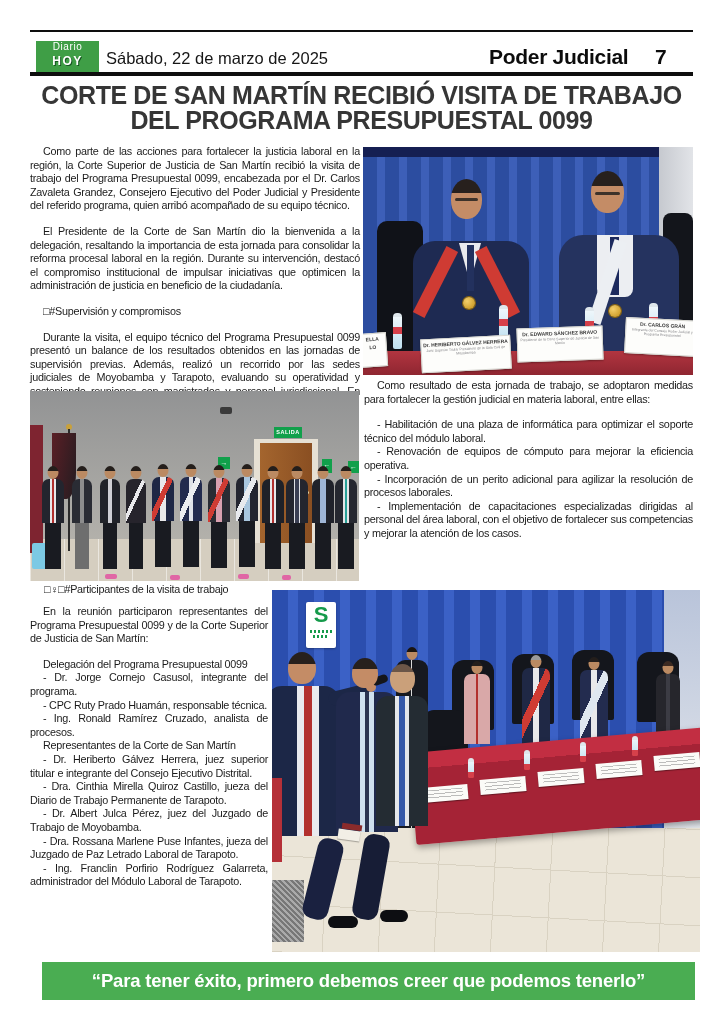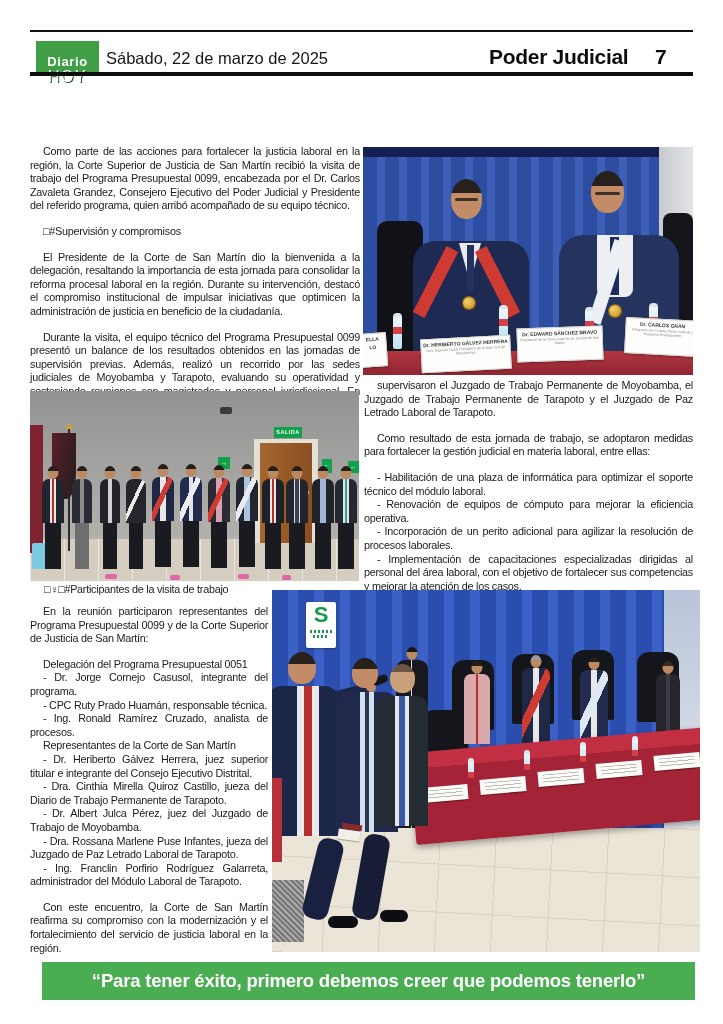--- a/index.html
+++ b/index.html
@@ -4,22 +4,22 @@
 <style>
   html,body{margin:0;padding:0;background:#e8e8e8;}
   .page{position:relative;width:723px;height:1024px;background:#ffffff;margin:0 auto;
         font-family:"Liberation Sans",sans-serif;overflow:hidden;color:#1c1c1c;}
   .abs{position:absolute;}
 
   
   .rule-thin{left:30px;top:30px;width:663px;height:2px;background:#0e0e0e;}
   .rule-thick{left:30px;top:72px;width:663px;height:4px;background:#0e0e0e;}
   .logo{left:36px;top:41px;width:63px;height:31px;background:#3f9e46;text-align:center;}
-  .logo-diario{font-size:13px;font-weight:bold;color:#fff;line-height:10px;letter-spacing:.6px;padding-top:16px;}
-  .logo-hoy{font-size:16px;font-weight:400;color:#fff;line-height:19px;letter-spacing:1.5px;text-shadow:1px 1px 0 #14541f;}
+  .logo-diario{font-size:10px;font-weight:normal;color:#fff;line-height:10px;letter-spacing:.6px;padding-top:1px;}
+  .logo-hoy{font-size:12px;font-weight:700;color:#fff;line-height:19px;letter-spacing:1.5px;text-shadow:1px 1px 0 #14541f;}
   .hdr-date{left:106px;top:49px;font-size:16.5px;color:#161616;}
   .hdr-section{left:489px;top:45px;font-size:21px;font-weight:bold;color:#0c0c0c;letter-spacing:-.3px;}
   .hdr-pagenum{left:655px;top:45px;font-size:21px;font-weight:bold;color:#0c0c0c;}
 
   
   .headline{left:30px;top:83px;width:663px;text-align:center;font-size:25px;font-weight:bold;
             color:#363636;line-height:24.5px;letter-spacing:-.4px;}
 
   
   .body-text{font-size:10.8px;line-height:13.6px;text-align:justify;letter-spacing:-.25px;color:#1b1b1b;}
@@ -104,52 +104,54 @@
   <div class="abs rule-thin"></div>
   <div class="abs logo">
     <div class="logo-diario">Diario</div>
     <div class="logo-hoy">HOY</div>
   </div>
   <div class="abs hdr-date">Sábado, 22 de marzo de 2025</div>
   <div class="abs hdr-section">Poder Judicial</div>
   <div class="abs hdr-pagenum">7</div>
   <div class="abs rule-thick"></div>
 
+  <div class="abs headline">
+    <div>CORTE DE SAN MARTÍN RECIBIÓ VISITA DE TRABAJO</div>
+    <div>DEL PROGRAMA PRESUPUESTAL 0099</div>
+  </div>
 
   <div class="abs body-text col1">
     <p class="gap">Como parte de las acciones para fortalecer la justicia laboral en la región, la Corte Superior de Justicia de San Martín recibió la visita de trabajo del Programa Presupuestal 0099, encabezada por el Dr. Carlos Zavaleta Grandez, Consejero Ejecutivo del Poder Judicial y Presidente del referido programa, quien arribó acompañado de su equipo técnico.</p>
+    <p class="gap">El Presidente de la Corte de San Martín dio la bienvenida a la delegación, resaltando la importancia de esta jornada para consolidar la reforma procesal laboral en la región. Durante su intervención, destacó el compromiso institucional de impulsar iniciativas que optimicen la administración de justicia en beneficio de la ciudadanía.</p>
     <p class="gap">□#Supervisión y compromisos</p>
-    <p class="gap">El Presidente de la Corte de San Martín dio la bienvenida a la delegación, resaltando la importancia de esta jornada para consolidar la reforma procesal laboral en la región. Durante su intervención, destacó el compromiso institucional de impulsar iniciativas que optimicen la administración de justicia en beneficio de la ciudadanía.</p>
     <p>Durante la visita, el equipo técnico del Programa Presupuestal 0099 presentó un balance de los resultados obtenidos en las jornadas de supervisión previas. Además, realizó un recorrido por las sedes judiciales de Moyobamba y Tarapoto, evaluando su operatividad y sosteniendo reuniones con magistrados y personal jurisdiccional. En este contexto, se</p>
   </div>
 
   <div class="abs body-text col2">
-    <p class="gap">supervisaron el Juzgado de Trabajo Permanente de Moyobamba, el Juzgado de Trabajo Permanente de Tarapoto y el Juzgado de Paz Letrado Laboral de Tarapoto.</p>
     <p class="gap">Como resultado de esta jornada de trabajo, se adoptaron medidas para fortalecer la gestión judicial en materia laboral, entre ellas:</p>
     <p>- Habilitación de una plaza de informática para optimizar el soporte técnico del módulo laboral.</p>
     <p>- Renovación de equipos de cómputo para mejorar la eficiencia operativa.</p>
     <p>- Incorporación de un perito adicional para agilizar la resolución de procesos laborales.</p>
     <p>- Implementación de capacitaciones especializadas dirigidas al personal del área laboral, con el objetivo de fortalecer sus competencias y mejorar la atención de los casos.</p>
   </div>
 
   <div class="abs caption">□♀□#Participantes de la visita de trabajo</div>
 
   <div class="abs body-text col-participants">
     <p class="gap">En la reunión participaron representantes del Programa Presupuestal 0099 y de la Corte Superior de Justicia de San Martín:</p>
-    <p>Delegación del Programa Presupuestal 0051</p>
+    <p>Delegación del Programa Presupuestal 0099</p>
     <p>- Dr. Jorge Cornejo Casusol, integrante del programa.</p>
     <p>- CPC Ruty Prado Huamán, responsable técnica.</p>
     <p>- Ing. Ronald Ramírez Cruzado, analista de procesos.</p>
     <p>Representantes de la Corte de San Martín</p>
     <p>- Dr. Heriberto Gálvez Herrera, juez superior titular e integrante del Consejo Ejecutivo Distrital.</p>
     <p>- Dra. Cinthia Mirella Quiroz Castillo, jueza del Diario de Trabajo Permanente de Tarapoto.</p>
     <p>- Dr. Albert Julca Pérez, juez del Juzgado de Trabajo de Moyobamba.</p>
     <p>- Dra. Rossana Marlene Puse Infantes, jueza del Juzgado de Paz Letrado Laboral de Tarapoto.</p>
     <p>- Ing. Franclin Porfirio Rodríguez Galarreta, administrador del Módulo Laboral de Tarapoto.</p>
-    <p style="margin-top:12px;">Con este encuentro, la Corte de San Martín reafirma su compromiso con la modernización y el fortalecimiento del servicio de justicia laboral en la región.</p>
   </div>
 
   <div class="photo" id="photo1">
     <div class="abs p1-curtain"></div>
     <div class="abs p1-topband"></div>
     <div class="abs p1-wall"></div>
     <div class="abs" style="left:14px;top:74px;width:46px;height:132px;background:#101218;border-radius:10px;"></div>
     <div class="abs" style="left:300px;top:66px;width:30px;height:140px;background:#13151b;border-radius:8px;"></div>
 
     <div class="abs" style="left:50px;top:94px;width:116px;height:114px;background:#1e2a52;border-radius:22px 22px 0 0;"></div>

